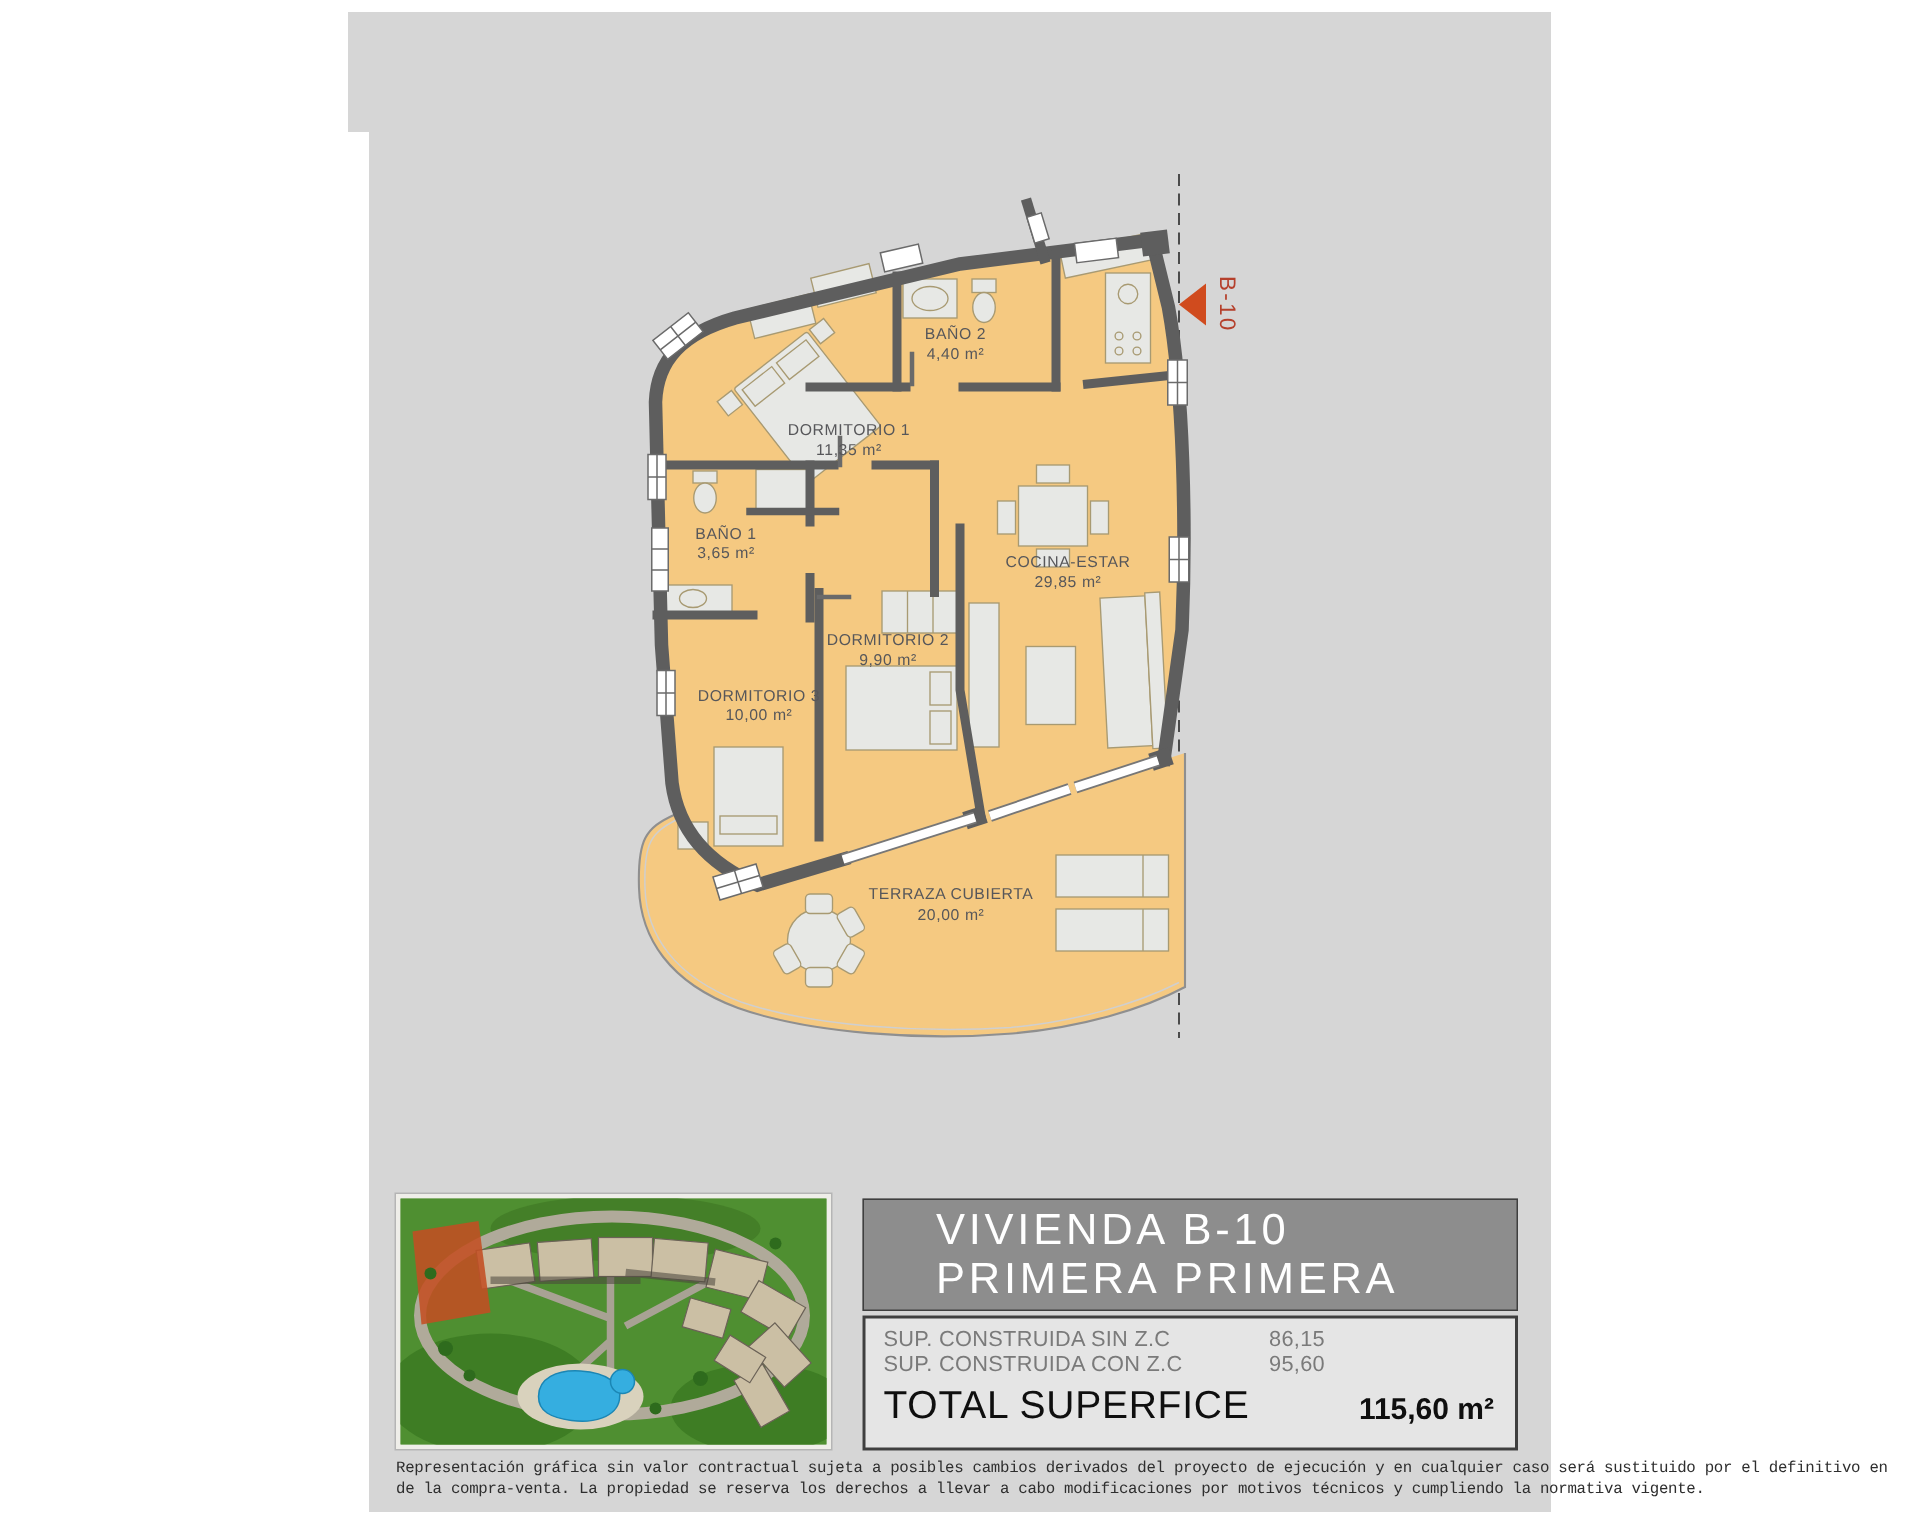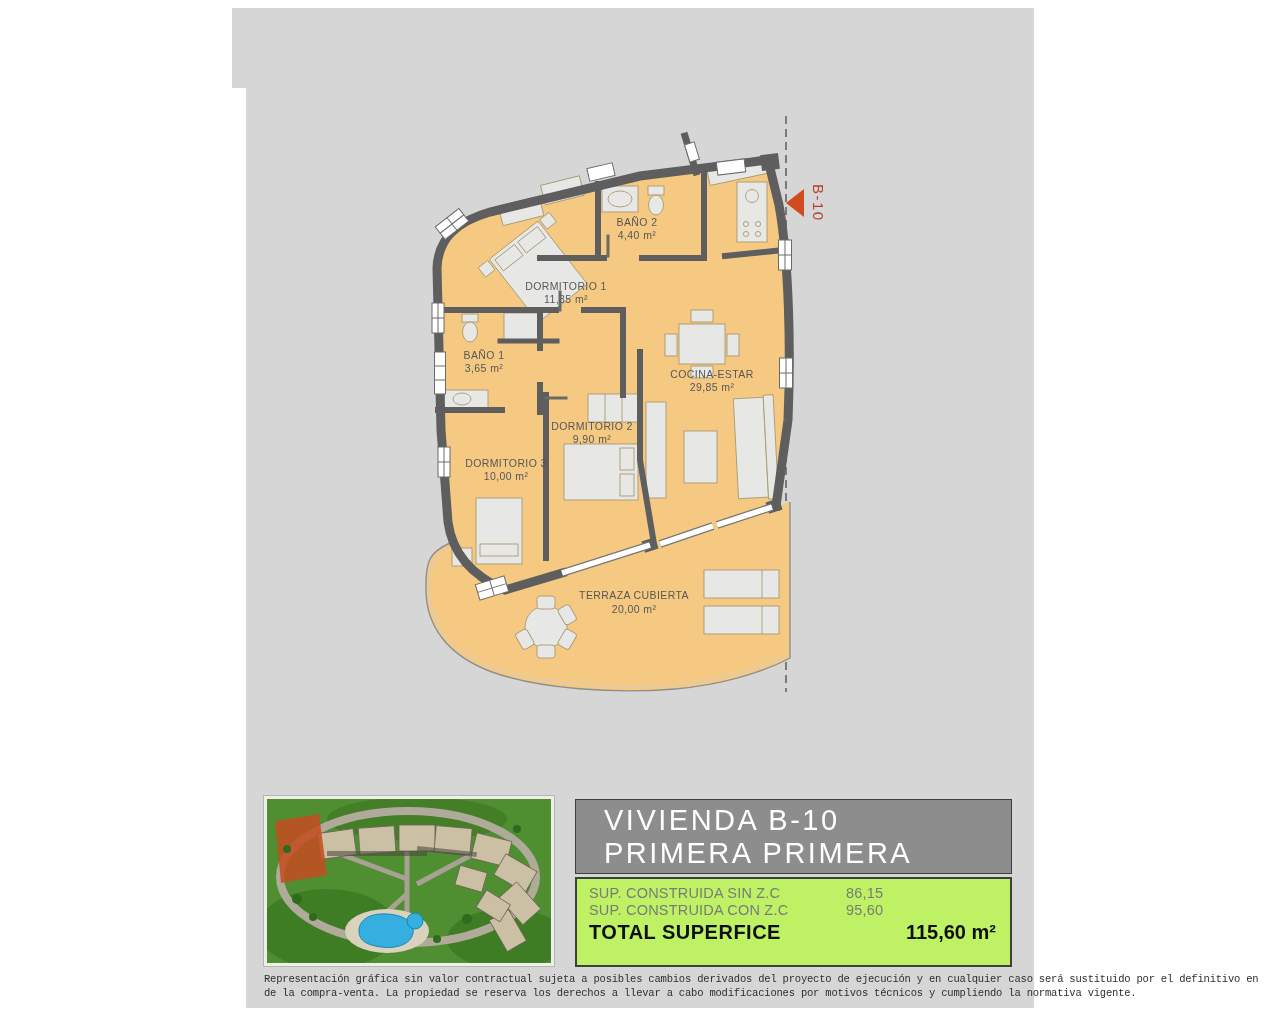--- a/index.html
+++ b/index.html
@@ -6,29 +6,29 @@
   #page{position:relative;width:1280px;height:1024px;background:#ffffff;overflow:hidden;
         font-family:"Liberation Sans",sans-serif;}
   .canvas{position:absolute;background:#d6d6d6;}
   #plan-svg{position:absolute;left:0;top:0;}
   
   #thumb{position:absolute;left:264px;top:796px;width:284px;height:164px;
          border:3px solid #efeee9;outline:1px solid #b5b5b5;background:#4f8f31;}
   
   #title-box{position:absolute;left:575px;top:799px;width:437px;height:75px;
              background:#8d8d8d;border:1px solid #3f3f3f;color:#ffffff;
-             display:flex;flex-direction:column;justify-content:center;padding-left:28px;box-sizing:border-box;}
+             display:flex;flex-direction:column;justify-content:center;padding-left:48px;box-sizing:border-box;}
   #title-box .t{font-size:29px;letter-spacing:2.5px;line-height:33px;font-weight:400;}
   #detail-box{position:absolute;left:575px;top:877px;width:437px;height:90px;
-              background:#bef264;border:2px solid #3f3f3f;box-sizing:border-box;padding:6px 10px 4px 12px;}
+              background:#e5e5e5;border:2px solid #3f3f3f;box-sizing:border-box;padding:6px 10px 4px 12px;}
   .srow{display:flex;font-size:14.5px;color:#7a7a7a;line-height:16.5px;letter-spacing:0.2px;}
   .srow .lab{width:222px;}
   .srow .val{width:60px;margin-left:35px;}
   #total-row{display:flex;align-items:flex-end;justify-content:space-between;margin-top:3px;}
-  #total-label{font-size:20px;font-weight:bold;color:#0f0f0f;letter-spacing:0.5px;}
+  #total-label{font-size:26px;font-weight:normal;color:#0f0f0f;letter-spacing:0.5px;}
   #total-value{font-size:20px;font-weight:bold;color:#0f0f0f;padding-right:4px;}
   
   #disclaimer{position:absolute;left:264px;top:973px;width:770px;color:#2e2e2e;
               font-size:10.5px;line-height:13.5px;letter-spacing:-0.2px;white-space:nowrap;font-family:Liberation Mono, monospace;}
 </style>
 </head>
 <body>
 
 <div id="page">
 

